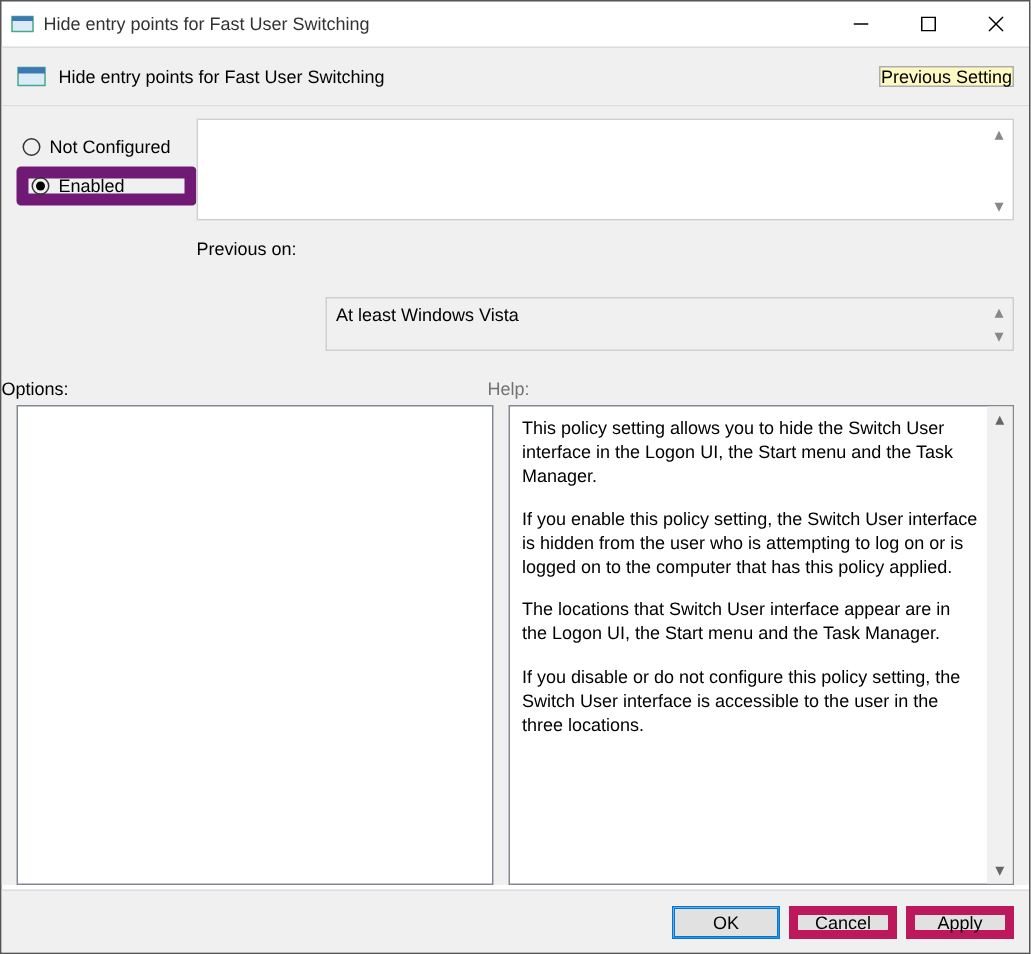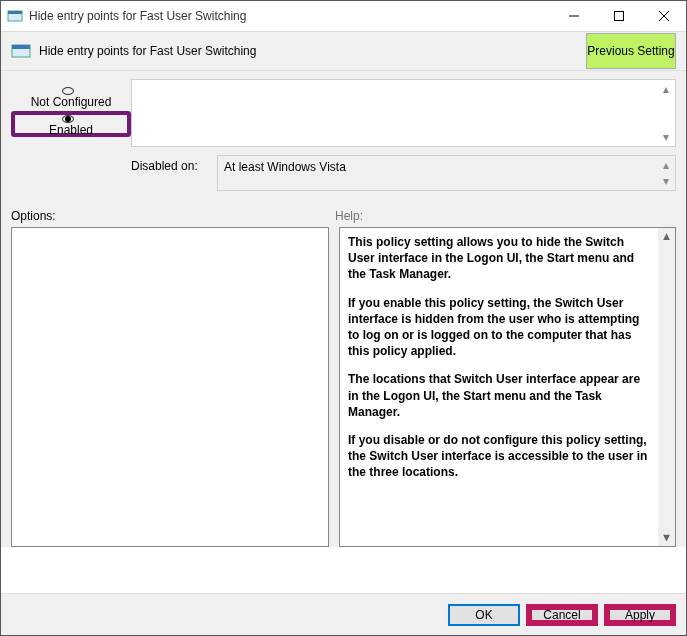--- a/index.html
+++ b/index.html
@@ -8,43 +8,43 @@
   .titlebar { height: 30px; display: flex; align-items: center; padding-left: 6px; }
   .titlebar .app-icon { width: 16px; height: 16px; margin-right: 6px; }
   .titlebar .title { flex: 1; color: #333; }
   .winbtns { display: flex; height: 100%; }
   .winbtn { width: 45px; display: flex; align-items: center; justify-content: center; }
   .winbtn svg { width: 10px; height: 10px; }
 
   .header-row { height: 40px; display: flex; align-items: center; padding: 0 10px; background: #f0f0f0; border-top: 1px solid #ddd; border-bottom: 1px solid #ddd; }
   .header-row .app-icon { width: 20px; height: 20px; margin-right: 8px; }
   .header-row .title2 { flex: 1; color: #000; }
-  .hdr-btn { width: 90px; height: 36px; background: #bef264; border: 1px solid #adadad; margin-left: 8px; display: flex; align-items: center; justify-content: center; cursor: default; }
+  .hdr-btn { width: 90px; height: 14px; background: #fef9c3; border: 1px solid #adadad; margin-left: 8px; display: flex; align-items: center; justify-content: center; cursor: default; }
 
   .upper { display: flex; padding: 8px 10px 0 10px; background: #f0f0f0; }
   .radio-col { width: 120px; padding-top: 6px; }
-  .radio-row { display: flex; align-items: center; height: 26px; cursor: default; padding: 2px 4px; flex-direction: column; }
-  .radio-row.highlighted { border: 4px solid #701a75; border-radius: 3px; padding: 0 2px; }
+  .radio-row { display: flex; align-items: center; height: 26px; cursor: default; padding: 2px 4px; }
+  .radio-row.highlighted { border: 8px solid #701a75; border-radius: 3px; padding: 0 2px; }
   .radio { width: 12px; height: 12px; border: 1px solid #333; border-radius: 50%; margin-right: 6px; display: flex; align-items: center; justify-content: center; }
   .radio.inner::after { content: ""; width: 6px; height: 6px; background: #000; border-radius: 50%; }
 
   .field-col { flex: 1; }
   .field-row { display: flex; margin-bottom: 8px; }
   .field-label { width: 86px; padding-top: 4px; color: #000; }
   .comment-box { flex: 1; height: 68px; border: 1px solid #cfcfcf; background: #fff; position: relative; }
-  .supported-box { flex: 1; height: 36px; border: 1px solid #cfcfcf; background: #f0f0f0; padding: 4px 6px; position: relative; color: #000; }
+  .supported-box { flex: 1; height: 36px; border: 1px solid #cfcfcf; background: #f0f0f0; padding: 4px 6px; position: relative; color: #000; margin-top: 43px; }
   .scroll-arrow { position: absolute; right: 2px; width: 14px; height: 14px; display: flex; align-items: center; justify-content: center; color: #888; }
   .scroll-arrow.up { top: 2px; }
   .scroll-arrow.down { bottom: 2px; }
 
-  .section-labels { display: flex; padding: 10px 10px 4px 10px; background: #f0f0f0; }
+  .section-labels { display: flex; padding: 10px 10px 4px 0; background: #f0f0f0; }
   .section-labels .lbl-left { width: 324px; color: #000; }
   .section-labels .lbl-right { color: #737373; }
 
-  .panels { display: flex; padding: 0 10px; gap: 10px; background: #f0f0f0; font-weight: bold; }
+  .panels { display: flex; padding: 0 10px; gap: 10px; background: #f0f0f0; }
   .panel { border: 1px solid #828790; background: #fff; height: 320px; position: relative; }
   .panel.left { width: 318px; }
   .panel.right { flex: 1; padding: 6px 22px 6px 8px; color: #000; line-height: 1.35; }
   .panel.right .scrollbar { position: absolute; right: 0; top: 0; bottom: 0; width: 17px; background: #f0f0f0; }
   .panel.right .scrollbar .sb-arrow { position: absolute; left: 0; width: 17px; height: 17px; display: flex; align-items: center; justify-content: center; color: #666; }
   .panel.right .scrollbar .sb-arrow.up { top: 0; }
   .panel.right .scrollbar .sb-arrow.down { bottom: 0; }
 
   .footer { position: absolute; bottom: 0; left: 0; right: 0; height: 42px; background: #f0f0f0; display: flex; align-items: center; justify-content: flex-end; padding: 0 10px; gap: 6px; border-top: 1px solid #ddd; }
   .btn { width: 72px; height: 22px; background: #e1e1e1; border: 6px solid #be185d; display: flex; align-items: center; justify-content: center; cursor: default; }
@@ -109,21 +109,21 @@
   </div>
   <div class="field-col">
     <div class="field-row">
       <div class="comment-box">
         <span style="padding:4px;display:block;"></span>
         <div class="scroll-arrow up">▴</div>
         <div class="scroll-arrow down">▾</div>
       </div>
     </div>
     <div class="field-row">
-      <div class="field-label">Disabled on:</div>
+      <div class="field-label">Previous on:</div>
       <div class="supported-box">
         <span>At least Windows Vista</span>
         <div class="scroll-arrow up">▴</div>
         <div class="scroll-arrow down">▾</div>
       </div>
     </div>
   </div>
 </div>
 
 <div class="section-labels">

